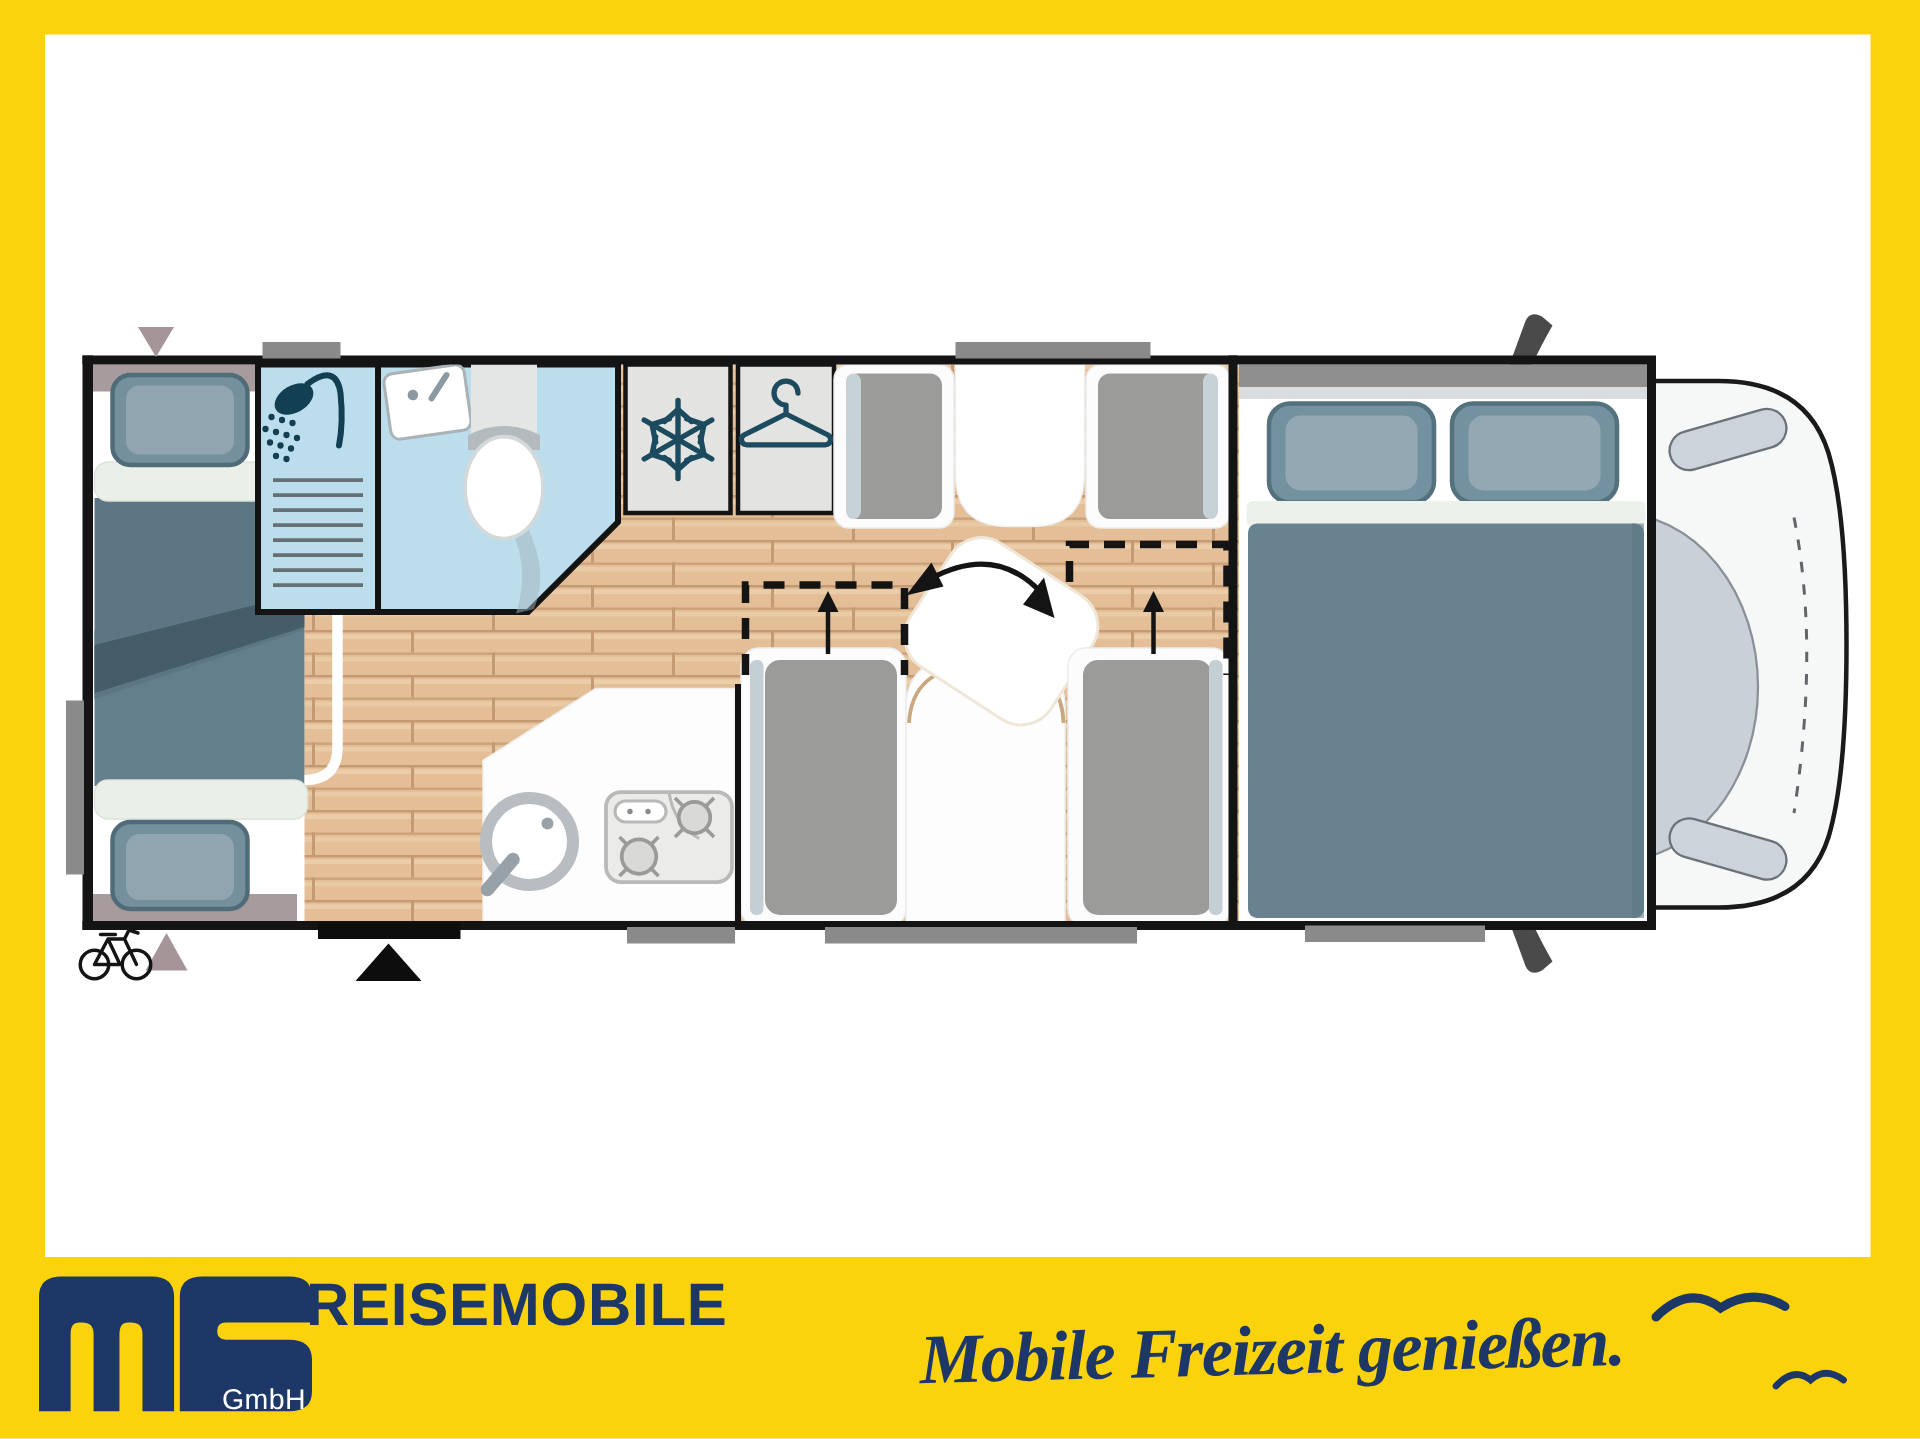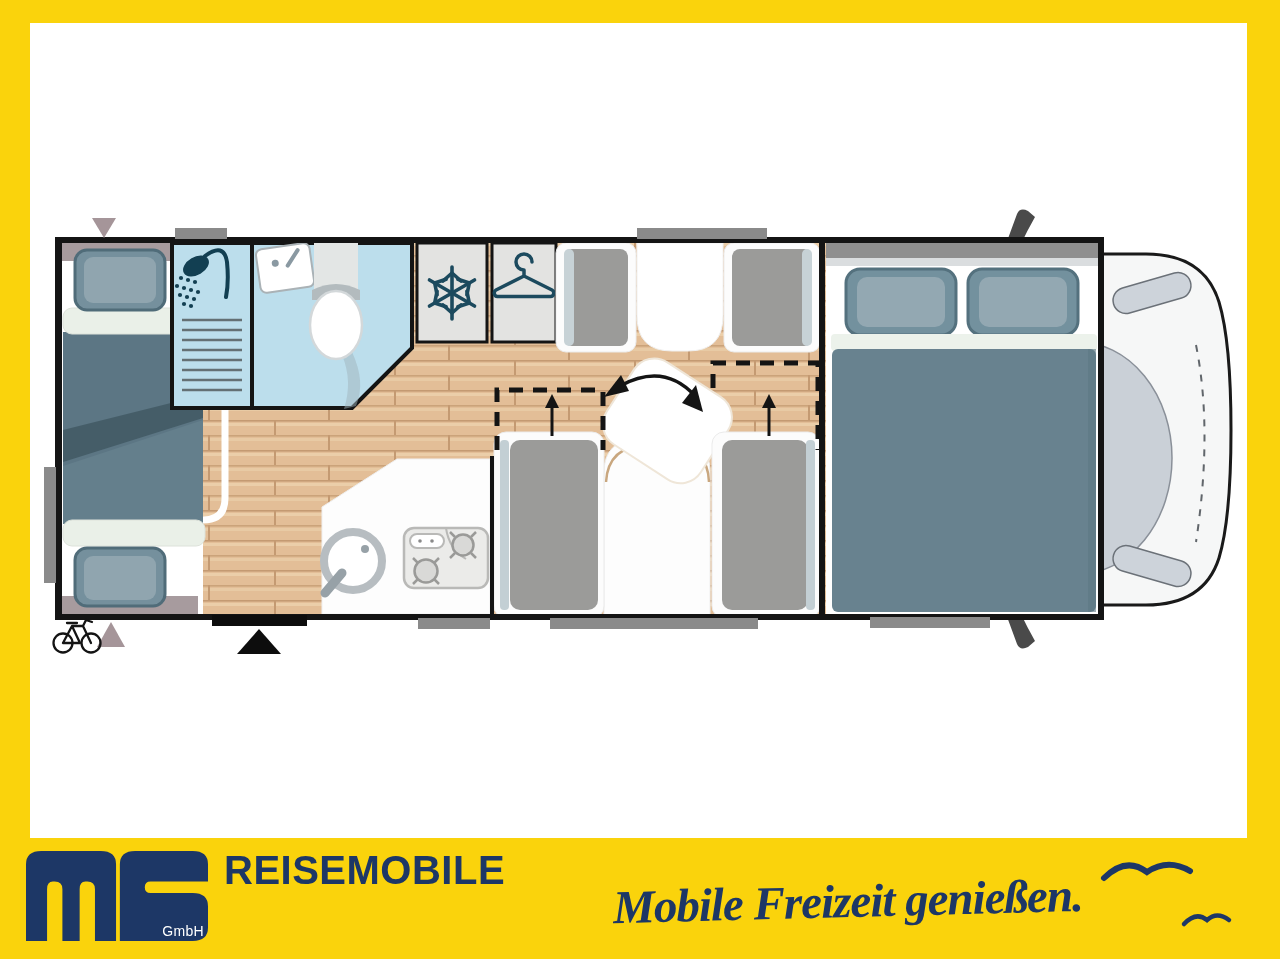--- a/index.html
+++ b/index.html
@@ -5,33 +5,33 @@
   html,body{margin:0;padding:0;}
   body{
     width:1280px;height:959px;position:relative;overflow:hidden;
     background:#FAD30C;
     font-family:"Liberation Sans", sans-serif;
   }
   #content-white{position:absolute;left:30px;top:23px;width:1217px;height:815px;background:#FFFFFF;}
   #plan-svg{position:absolute;left:0;top:0;}
   
   .brand-title{
-    position:absolute;left:224px;top:849px;
+    position:absolute;left:204px;top:849px;
     font-size:40px;line-height:42px;font-weight:700;letter-spacing:.5px;
     color:#1D3766;
   }
   .brand-tagline{
     position:absolute;left:613px;top:876px;
     font-family:"Liberation Serif", serif;
     font-style:italic;font-weight:700;font-size:47px;line-height:50px;
     color:#1D3766;transform:rotate(-1.5deg);white-space:nowrap;letter-spacing:-1px;
   }
   .brand-gmbh{
     position:absolute;left:148px;top:923px;width:56px;
-    font-size:14px;color:#FFFFFF;text-align:right;letter-spacing:.3px;
+    font-size:19px;color:#FFFFFF;text-align:right;letter-spacing:.3px;
   }
   #logo-svg{position:absolute;left:26px;top:849px;}
   #birds-svg{position:absolute;left:1096px;top:850px;}
 </style>
 </head>
 <body>
 
 <div id="content-white"></div>
 
 <svg id="plan-svg" width="1280" height="959" viewBox="0 0 1280 959">

